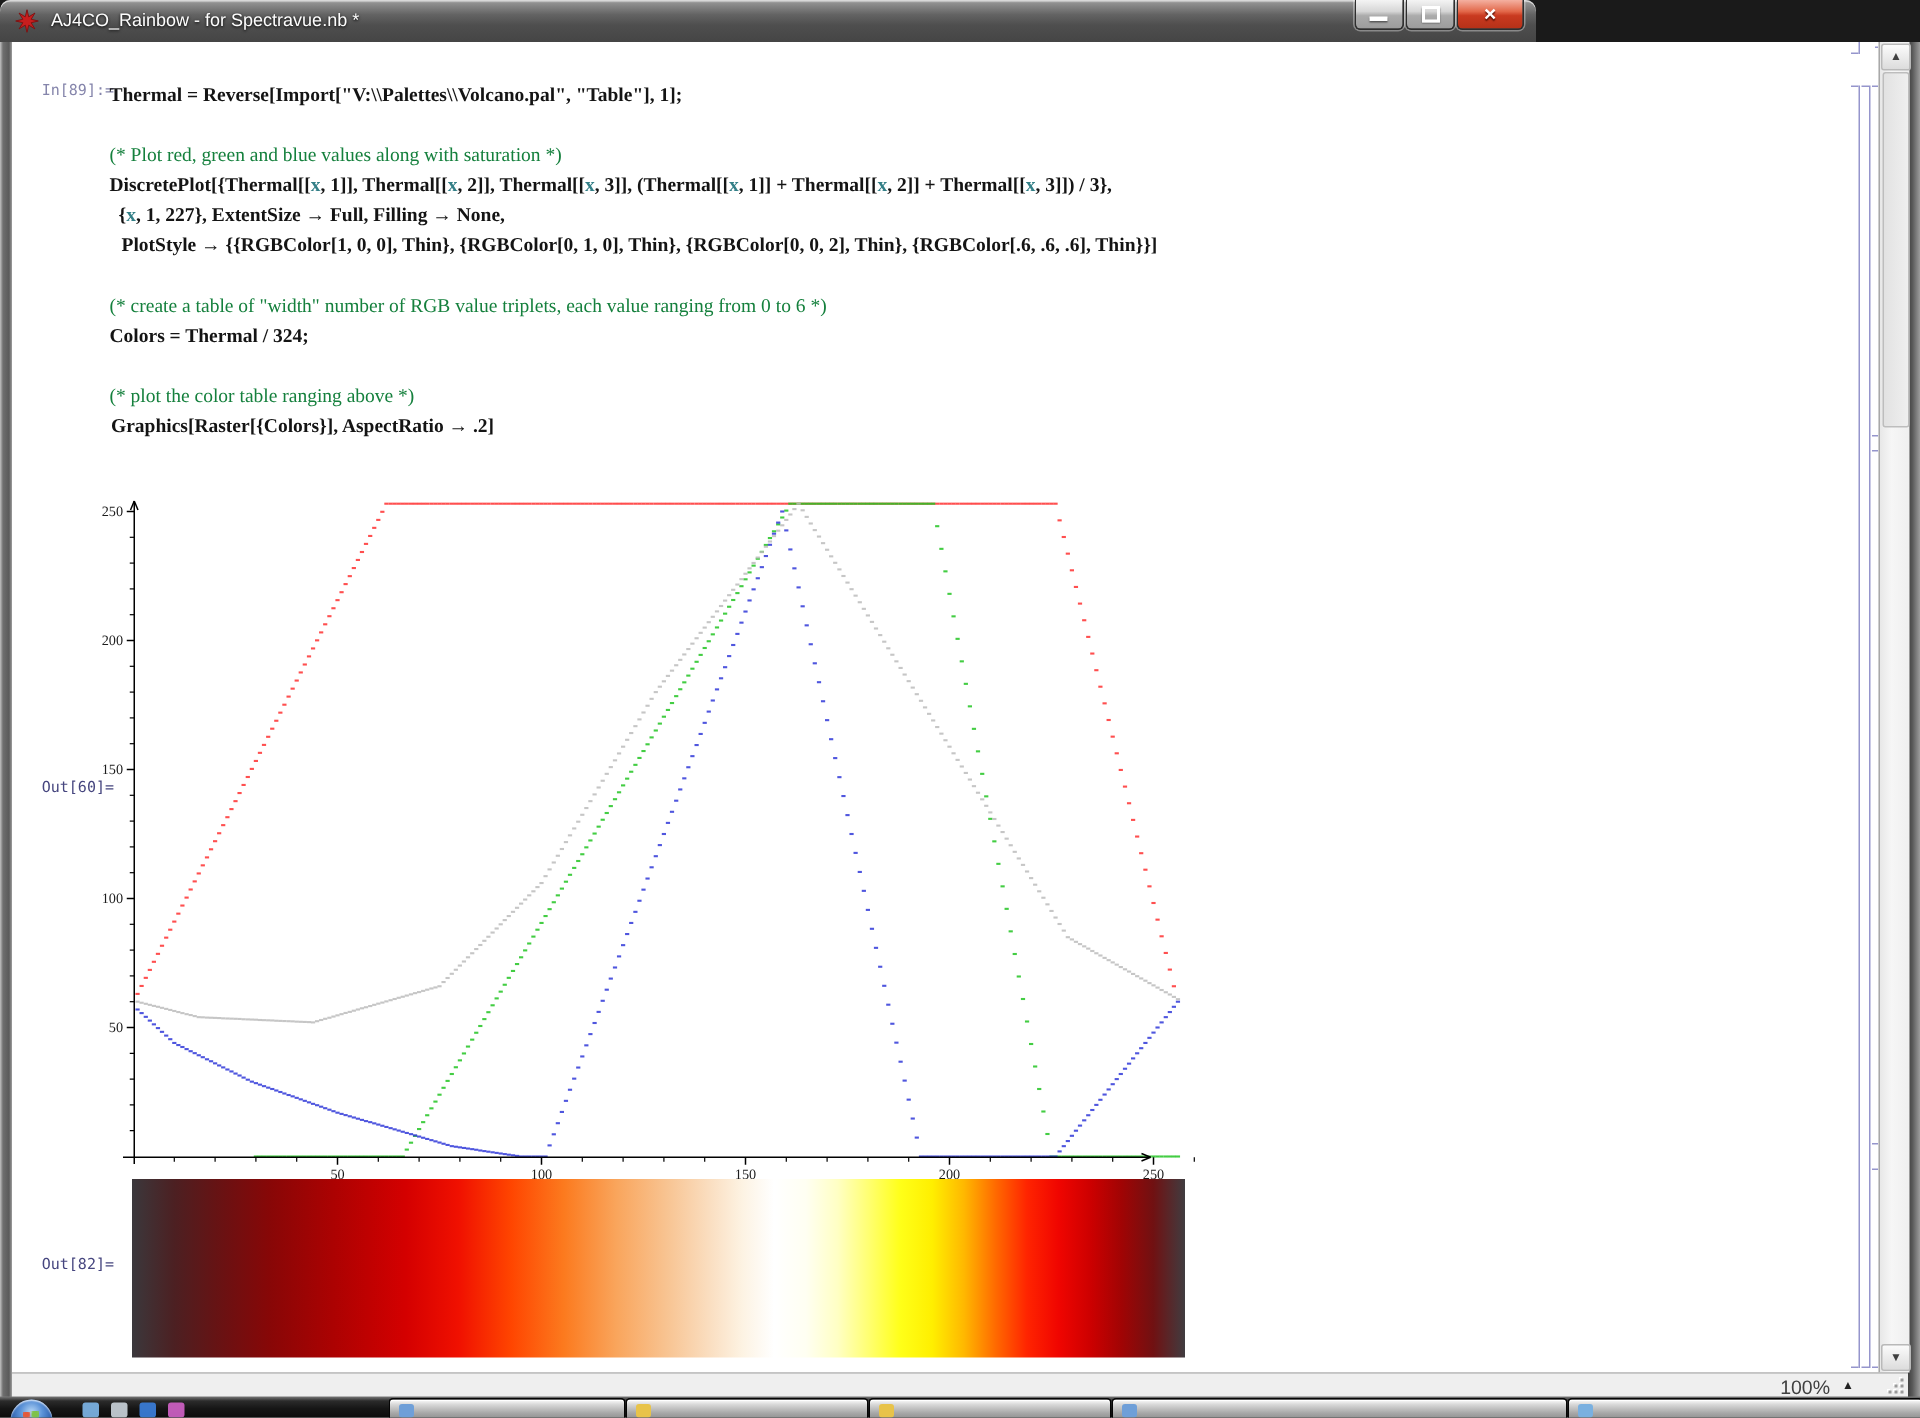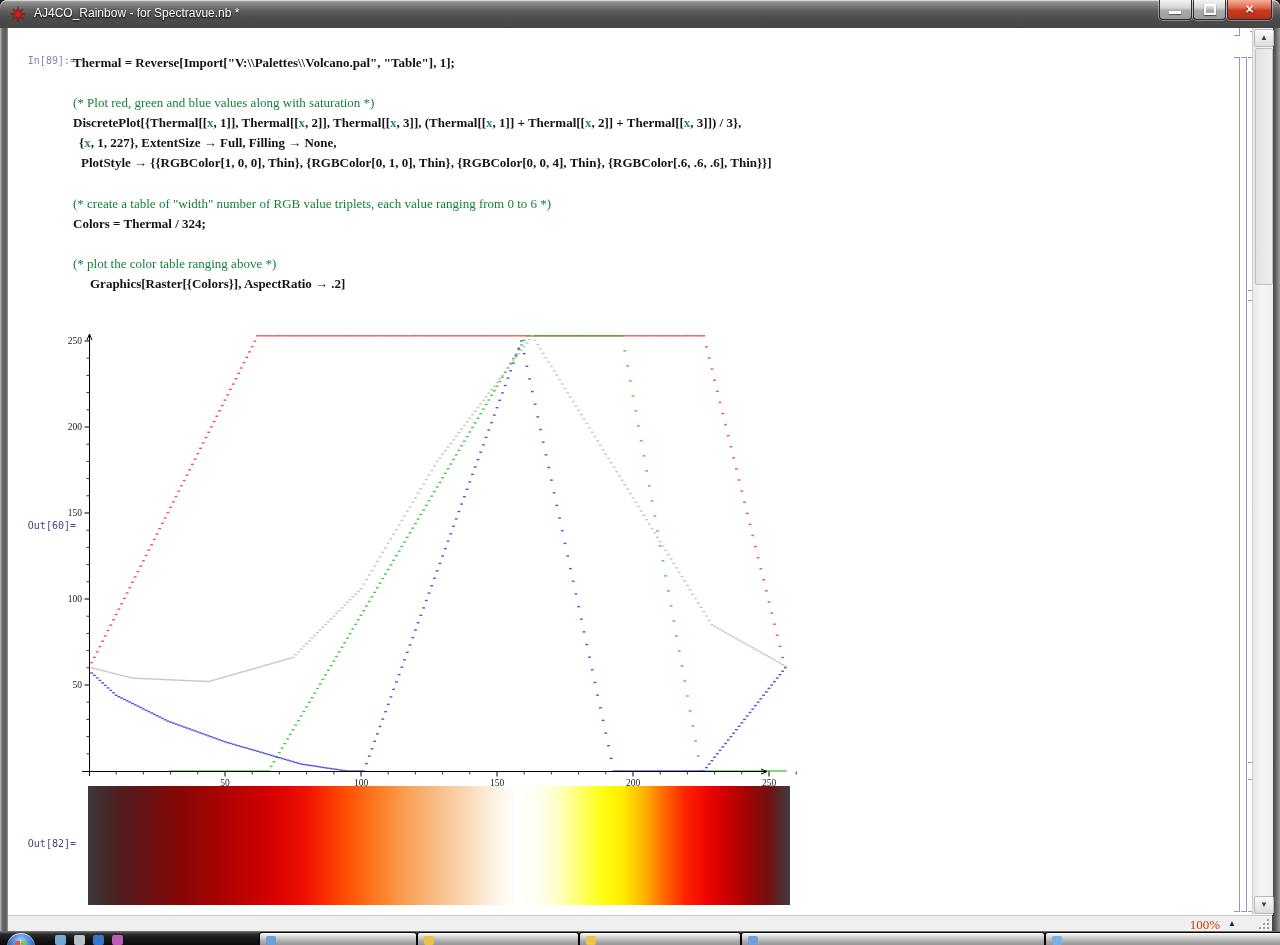--- a/index.html
+++ b/index.html
@@ -1,19 +1,19 @@
 <!DOCTYPE html>
 <html><head>
 <meta charset="utf-8">
 <style>
   html,body{margin:0;padding:0;}
   body{width:1280px;height:945px;overflow:hidden;font-family:"Liberation Sans",sans-serif;background:#111;}
   .screen{position:relative;width:1280px;height:945px;background:#1a1a1a;}
   
-  .titlebar{position:absolute;left:0;top:0;width:1280px;height:28px;
+  .titlebar{position:absolute;left:0;top:0;width:1024px;height:28px;
     background:linear-gradient(180deg,#b8b8b8 0%,#8f8f8f 8%,#636363 35%,#4e4e4e 60%,#454545 100%);
     border-radius:7px 7px 0 0;box-shadow:inset 0 1px 0 #d8d8d8;}
   .title-text{position:absolute;left:34px;top:0;line-height:27px;font-size:12px;color:#fdfdfd;text-shadow:0 1px 2px #000;}
   .app-icon{position:absolute;left:10px;top:6px;width:16px;height:16px;}
   .win-btns{position:absolute;right:8px;top:0;height:20px;display:flex;}
   .wbtn{width:31px;height:19px;border:1px solid #2e2e2e;border-top:none;border-radius:0 0 4px 4px;
     background:linear-gradient(180deg,#f4f4f4 0%,#d6d6d6 40%,#ababab 55%,#9c9c9c 100%);
     box-shadow:0 0 0 1px rgba(255,255,255,.35);position:relative;margin-left:1px;}
   .wbtn.close{width:43px;background:linear-gradient(180deg,#f4b0a0 0%,#e2684a 40%,#c93a20 55%,#b53118 100%);}
   .glyph-min{position:absolute;left:9px;top:11px;width:12px;height:3px;background:#fff;box-shadow:0 1px 1px #555;}
@@ -42,21 +42,21 @@
   .bracket.stub::before{display:none;}
   
   .vscroll{position:absolute;left:1252px;top:28px;width:20px;height:887px;
     background:linear-gradient(90deg,#e7e7e7,#f6f6f6 40%,#efefef);border-left:1px solid #cfcfcf;}
   .sbtn{position:absolute;left:1px;width:18px;height:16px;background:linear-gradient(180deg,#fbfbfb,#dcdcdc);
     border:1px solid #b9b9b9;border-radius:2px;text-align:center;font-size:8px;line-height:15px;color:#3f3f3f;}
   .sthumb{position:absolute;left:2px;top:20px;width:16px;height:235px;background:linear-gradient(90deg,#e2e2e2,#efefef);
     border:1px solid #bdbdbd;border-radius:2px;}
   
   .statusbar{position:absolute;left:8px;top:915px;width:1264px;height:16px;background:#efefef;border-top:1px solid #c9c9c9;}
-  .zoom-label{position:absolute;right:52px;top:1px;font-family:Liberation Serif, serif;font-size:13px;color:#c2410c;}
+  .zoom-label{position:absolute;right:52px;top:1px;font-family:Liberation Sans, sans-serif;font-size:13px;color:#404040;}
   .zoom-caret{position:absolute;right:36px;top:3px;font-size:8px;color:#222;}
   .grip{position:absolute;right:3px;bottom:3px;width:10px;height:10px;}
   .grip i{position:absolute;width:2px;height:2px;background:#9a9a9a;box-shadow:-1px -1px 0 #fff;}
   
   .taskbar{position:absolute;left:0;top:931px;width:1280px;height:14px;
     background:linear-gradient(180deg,#7a7a7a 0px,#2b2b2b 3px,#161616 8px,#0c0c0c 14px);}
   .orb{position:absolute;left:7px;top:2px;width:28px;height:28px;border-radius:50%;
     background:radial-gradient(circle at 50% 30%,#b7d7f5 0%,#5c93d8 30%,#2a5cab 60%,#123064 85%,#0a1e42 100%);
     box-shadow:inset 0 1px 1px rgba(255,255,255,.7);}
   .orb-flag{position:absolute;left:8px;top:8px;width:11px;height:9px;display:grid;grid-template-columns:1fr 1fr;grid-template-rows:1fr 1fr;gap:1px;transform:perspective(30px) rotateY(-14deg);}
@@ -94,25 +94,25 @@
   <div class="frame-l"></div>
   <div class="frame-r"></div>
 
   <div class="content">
     <div class="io-label in-label abs" style="left:0;top:27px;">In[89]:=</div>
     <div id="code-lines">
         <div class="code-line" style="left: 65px; top: 27px;"><span class="seg-k">Thermal = Reverse[Import["V:\\Palettes\\Volcano.pal", "Table"], 1];</span></div>
         <div class="code-line" style="left: 65px; top: 67px;"><span class="seg-c">(* Plot red, green and blue values along with saturation *)</span></div>
         <div class="code-line" style="left: 65px; top: 87px;"><span class="seg-k">DiscretePlot[{Thermal[[</span><span class="seg-v">x</span><span class="seg-k">, 1]], Thermal[[</span><span class="seg-v">x</span><span class="seg-k">, 2]], Thermal[[</span><span class="seg-v">x</span><span class="seg-k">, 3]], (Thermal[[</span><span class="seg-v">x</span><span class="seg-k">, 1]] + Thermal[[</span><span class="seg-v">x</span><span class="seg-k">, 2]] + Thermal[[</span><span class="seg-v">x</span><span class="seg-k">, 3]]) / 3},</span></div>
         <div class="code-line" style="left: 71px; top: 107px;"><span class="seg-k">{</span><span class="seg-v">x</span><span class="seg-k">, 1, 227}, ExtentSize → Full, Filling → None,</span></div>
-        <div class="code-line" style="left: 73px; top: 127px;"><span class="seg-k">PlotStyle → {{RGBColor[1, 0, 0], Thin}, {RGBColor[0, 1, 0], Thin}, {RGBColor[0, 0, 4], Thin}, {RGBColor[.6, .6, .6], Thin}}]</span></div>
+        <div class="code-line" style="left: 73px; top: 127px;"><span class="seg-k">PlotStyle → {{RGBColor[1, 0, 0], Thin}, {RGBColor[0, 1, 0], Thin}, {RGBColor[0, 0, 2], Thin}, {RGBColor[.6, .6, .6], Thin}}]</span></div>
         <div class="code-line" style="left: 65px; top: 168px;"><span class="seg-c">(* create a table of "width" number of RGB value triplets, each value ranging from 0 to 6 *)</span></div>
         <div class="code-line" style="left: 65px; top: 188px;"><span class="seg-k">Colors = Thermal / 324;</span></div>
         <div class="code-line" style="left: 65px; top: 228px;"><span class="seg-c">(* plot the color table ranging above *)</span></div>
-        <div class="code-line" style="left: 82px; top: 248px;"><span class="seg-k">Graphics[Raster[{Colors}], AspectRatio → .2]</span></div>
+        <div class="code-line" style="left: 66px; top: 248px;"><span class="seg-k">Graphics[Raster[{Colors}], AspectRatio → .2]</span></div>
       </div>
 
     <div class="io-label out-label abs" style="left:0;top:492px;">Out[60]=</div>
     <svg id="plot" width="778" height="465">
         <rect x="50.3" y="333.9" width="2.8" height="1.4" fill="#ff3030" fill-opacity="0.85"></rect>
         <rect x="53.0" y="328.6" width="2.8" height="1.4" fill="#ff3030" fill-opacity="0.85"></rect>
         <rect x="55.8" y="323.2" width="2.8" height="1.4" fill="#ff3030" fill-opacity="0.85"></rect>
         <rect x="58.5" y="317.9" width="2.8" height="1.4" fill="#ff3030" fill-opacity="0.85"></rect>
         <rect x="61.2" y="312.5" width="2.8" height="1.4" fill="#ff3030" fill-opacity="0.85"></rect>
         <rect x="63.9" y="307.2" width="2.8" height="1.4" fill="#ff3030" fill-opacity="0.85"></rect>

